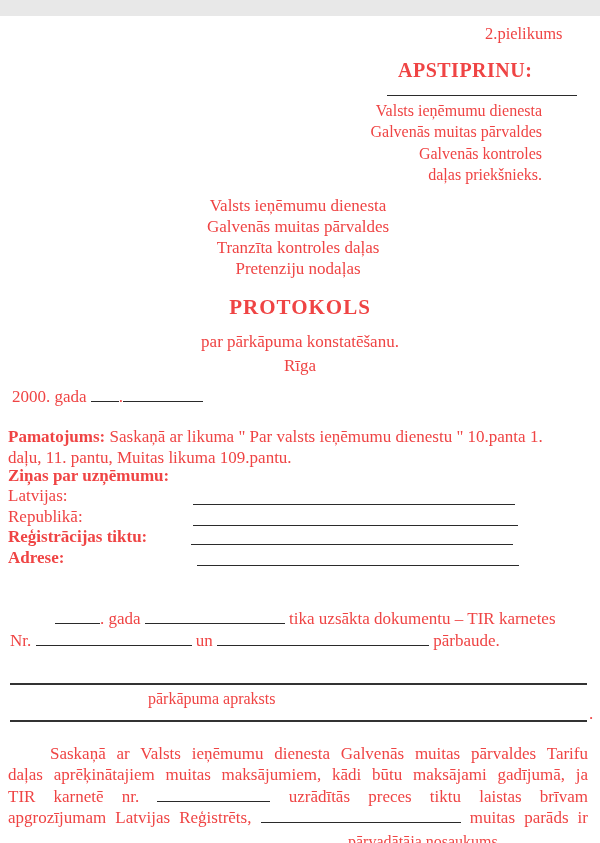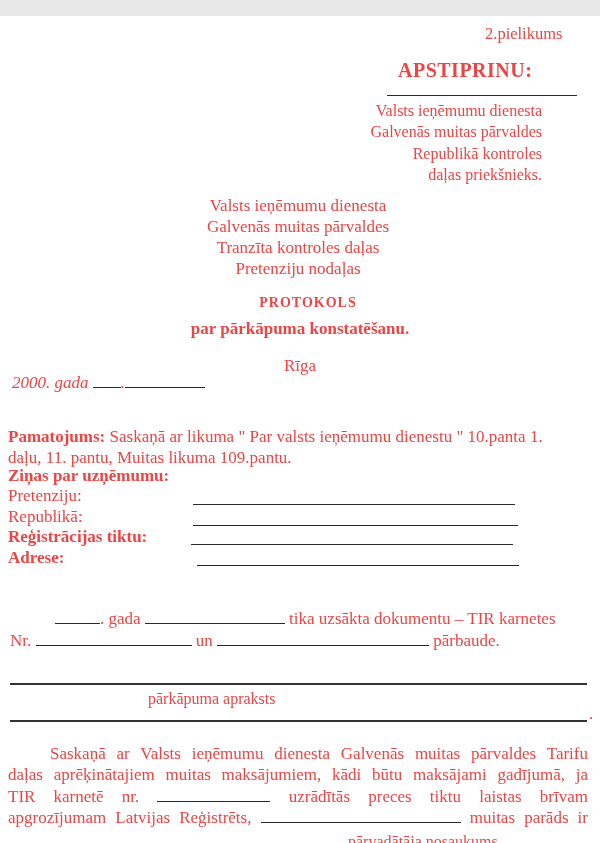--- a/index.html
+++ b/index.html
@@ -29,50 +29,50 @@
 
 <div class="page">
 
   <div class="abs" style="left:485px; top:8px; font-size:16.5px;">2.pielikums</div>
 
   <div class="abs bold" style="left:398px; top:43px; font-size:20px; letter-spacing:0.5px;">APSTIPRINU:</div>
   <div class="rule" style="left:387px; top:79px; width:190px;"></div>
   <div class="abs right small-lh" style="left:342px; top:84px; width:200px; font-size:16px;">
     <div>Valsts ieņēmumu dienesta</div>
     <div>Galvenās muitas pārvaldes</div>
-    <div>Republikā kontroles</div>
+    <div>Galvenās kontroles</div>
     <div>daļas priekšnieks.</div>
   </div>
 
   <div class="abs center" style="left:148px; top:179px; width:300px; line-height:21px;">
     <div>Valsts ieņēmumu dienesta</div>
     <div>Galvenās muitas pārvaldes</div>
     <div>Tranzīta kontroles daļas</div>
     <div>Pretenziju nodaļas</div>
   </div>
 
-  <div class="abs center bold" style="left:108px; top:279px; width:400px; font-size:14px; letter-spacing:1px;">PROTOKOLS</div>
-  <div class="abs center" style="left:100px; top:303px; width:400px;font-weight:bold;">par pārkāpuma konstatēšanu.</div>
+  <div class="abs center bold" style="left:100px; top:279px; width:400px; font-size:21px; letter-spacing:1px;">PROTOKOLS</div>
+  <div class="abs center" style="left:100px; top:316px; width:400px;">par pārkāpuma konstatēšanu.</div>
 
   <div class="abs center" style="left:100px; top:340px; width:400px;">Rīga</div>
 
-  <div class="abs" style="left:12px; top:357px;font-style:italic;">
+  <div class="abs" style="left:12px; top:371px;">
     <span>2000. gada</span>
     <span class="blank" style="width:28px;"></span><span>.</span><span class="blank" style="width:80px;"></span>
   </div>
 
   <div class="abs pline" style="left:8px; top:410px; width:578px;">
     <span class="bold">Pamatojums:</span>
     <span>Saskaņā ar likuma " Par valsts ieņēmumu dienestu " 10.panta 1.</span><br>
     <span>daļu, 11. pantu, Muitas likuma 109.pantu.</span>
   </div>
 
   <div class="abs bold" style="left:8px; top:450px;">Ziņas par uzņēmumu:</div>
 
-  <div class="abs" style="left:8px; top:470px;">Pretenziju:</div>
+  <div class="abs" style="left:8px; top:470px;">Latvijas:</div>
   <div class="rule" style="left:193px; top:488px; width:322px;"></div>
 
   <div class="abs" style="left:8px; top:491px;">Republikā:</div>
   <div class="rule" style="left:193px; top:509px; width:325px;"></div>
 
   <div class="abs bold" style="left:8px; top:511px;">Reģistrācijas tiktu:</div>
   <div class="rule" style="left:191px; top:528px; width:322px;"></div>
 
   <div class="abs bold" style="left:8px; top:532px;">Adrese:</div>
   <div class="rule" style="left:197px; top:549px; width:322px;"></div>

